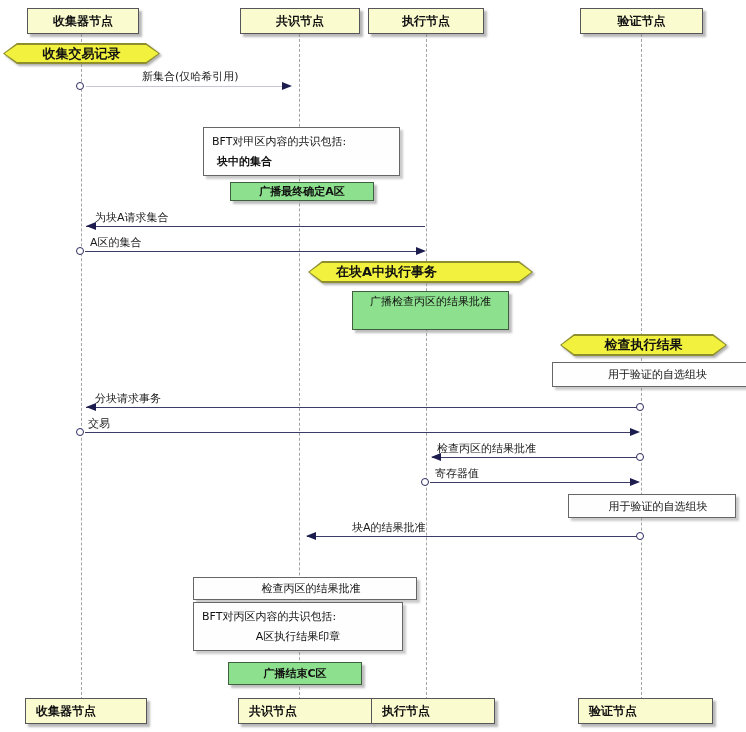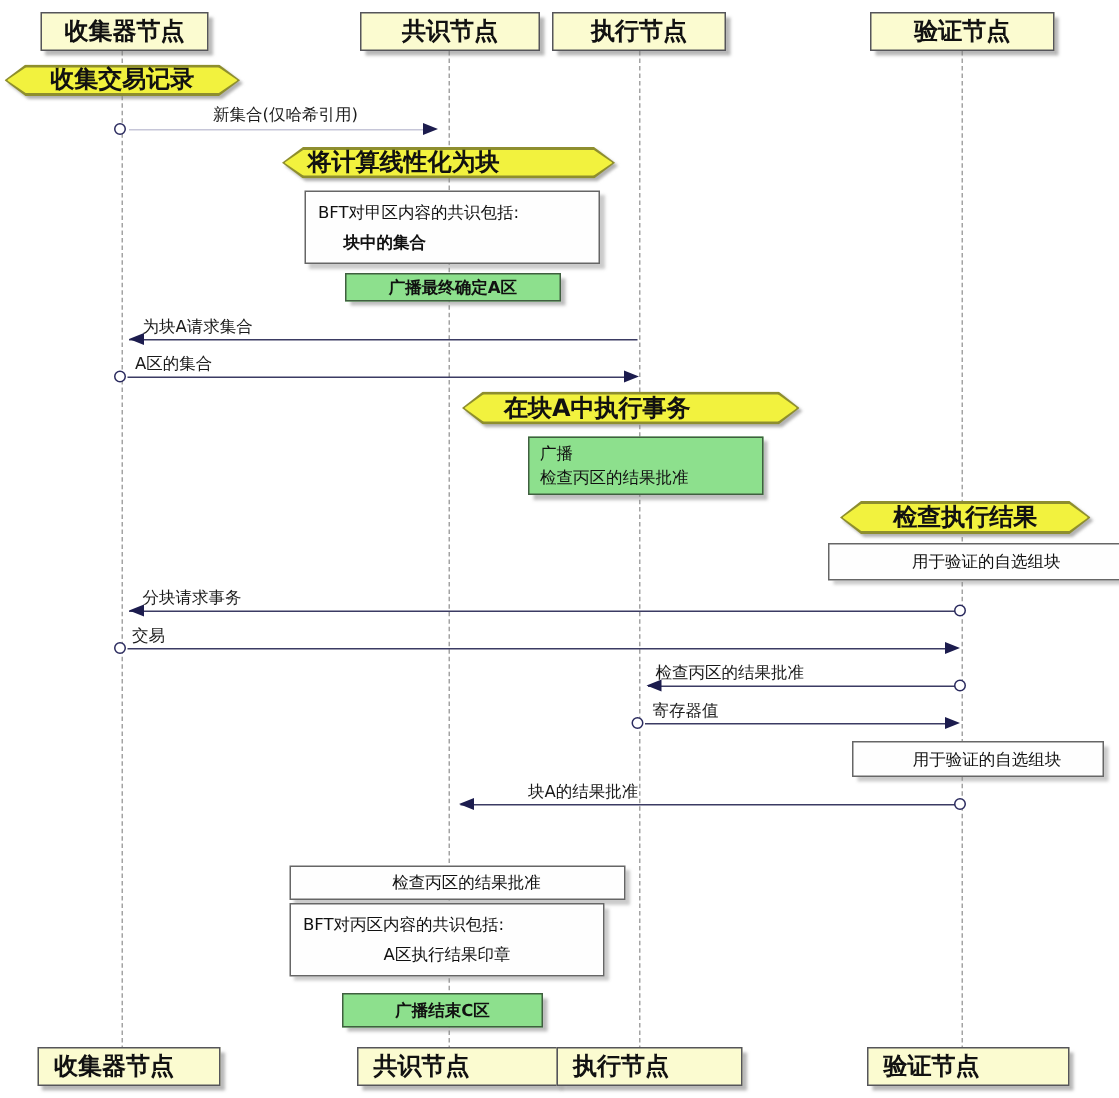--- a/index.html
+++ b/index.html
@@ -1,40 +1,40 @@
 <!DOCTYPE html>
 <html style="--pfill: #fbfbd0; --hexfill: #f2f23e; --gfill: #8de08d; --nfill: #fefefe; --arrow: #3b3b63;"><head>
 <meta charset="utf-8">
 <style>
   html,body{margin:0;padding:0;background:#fff;}
   .canvas{position:relative;width:746px;height:732px;background:#fff;overflow:hidden;
           font-family:"DejaVu Sans",sans-serif;color:#111;}
   .lifeline{position:absolute;top:34px;height:666px;width:0;border-left:1.5px dashed #a3a3a3;}
   .pbox{position:absolute;height:24px;background:var(--pfill,#fbfbd0);border:1.6px solid #55555a;
         box-shadow:3px 3px 2px rgba(125,125,125,.55);display:flex;align-items:center;
-        justify-content:center;font-weight:bold;font-size:16px;white-space:nowrap;z-index:3;}
+        justify-content:center;font-weight:bold;font-size:12px;white-space:nowrap;z-index:3;}
   .pbox.bleft{justify-content:flex-start;padding-left:10px;}
   .hex{position:absolute;filter:drop-shadow(2.5px 2.5px 1px rgba(135,135,135,.65));z-index:4;}
   .hexshape{position:absolute;inset:0;background:#8e8e2e;
         clip-path:polygon(14px 0,calc(100% - 14px) 0,100% 50%,calc(100% - 14px) 100%,14px 100%,0 50%);}
   .hexfill{position:absolute;inset:1.6px;background:var(--hexfill,#f2f23e);
         clip-path:polygon(13px 0,calc(100% - 13px) 0,100% 50%,calc(100% - 13px) 100%,13px 100%,0 50%);}
   .hextxt{position:relative;display:flex;align-items:center;justify-content:center;height:100%;
-        font-size:16px;font-weight:bold;white-space:nowrap;}
+        font-size:13px;font-weight:bold;white-space:nowrap;}
   .hextxt.tleft{justify-content:flex-start;}
   .gbox{position:absolute;background:var(--gfill,#8de08d);border:1.6px solid #3f5f3f;
         box-shadow:3px 3px 2px rgba(125,125,125,.5);font-size:11px;font-weight:bold;
         display:flex;align-items:center;justify-content:center;white-space:nowrap;z-index:4;}
-  .gbox.multi{flex-direction:column;align-items:flex-start;justify-content:center;
+  .gbox.multi{align-items:flex-start;justify-content:center;
         padding:2px 7px;font-weight:normal;line-height:16px;}
   .note{position:absolute;background:var(--nfill,#fefefe);border:1.5px solid #666;
         box-shadow:3px 3px 2px rgba(140,140,140,.45);font-size:11px;z-index:4;}
   .note.center{display:flex;align-items:center;justify-content:center;font-weight:normal;white-space:nowrap;padding-left:12px;}
   .note.two{display:flex;flex-direction:column;justify-content:space-between;padding:6px 8px;box-sizing:border-box;}
-  .note .l2{font-weight:bold;margin-left:17px;}
+  .note .l2{font-weight:bold;margin-left:5px;}
   .note .l2c{font-weight:normal;align-self:center;}
   .mlabel{position:absolute;font-size:11px;color:#1a1a1a;white-space:nowrap;z-index:2;}
   .mline{position:absolute;height:0;border-top:1.4px solid var(--arrow,#3b3b63);z-index:1;}
   .mline.faint{border-top-color:#c6c6d8;}
   .ah{position:absolute;width:0;height:0;border-top:4.5px solid transparent;
       border-bottom:4.5px solid transparent;z-index:2;}
   .ah.r{border-left:10px solid #1c1c4e;}
   .ah.l{border-right:10px solid #1c1c4e;}
   .mcircle{position:absolute;width:6px;height:6px;border:1.7px solid #2a2a5e;border-radius:50%;
       background:#fff;z-index:2;}
@@ -56,25 +56,20 @@
 
   <div class="pbox bleft" style="left:25px;top:698px;width:110px">收集器节点</div>
   <div class="pbox bleft" style="left:238px;top:698px;width:122px">共识节点</div>
   <div class="pbox bleft" style="left:371px;top:698px;width:112px">执行节点</div>
   <div class="pbox bleft" style="left:578px;top:698px;width:123px">验证节点</div>
 
   <div class="hex" style="left:3px;top:43px;width:157px;height:21px">
     <div class="hexshape"></div>
     <div class="hexfill"></div>
     <div class="hextxt">收集交易记录</div>
-  </div>
-  <div class="hex" style="left:188px;top:98px;width:222px;height:21px">
-    <div class="hexshape"></div>
-    <div class="hexfill"></div>
-    <div class="hextxt tleft" style="padding-left:17px">将计算线性化为块</div>
   </div>
   <div class="hex" style="left:308px;top:261px;width:225px;height:22px">
     <div class="hexshape"></div>
     <div class="hexfill"></div>
     <div class="hextxt tleft" style="padding-left:28px">在块A中执行事务</div>
   </div>
   <div class="hex" style="left:560px;top:334px;width:167px;height:22px">
     <div class="hexshape"></div>
     <div class="hexfill"></div>
     <div class="hextxt">检查执行结果</div>

